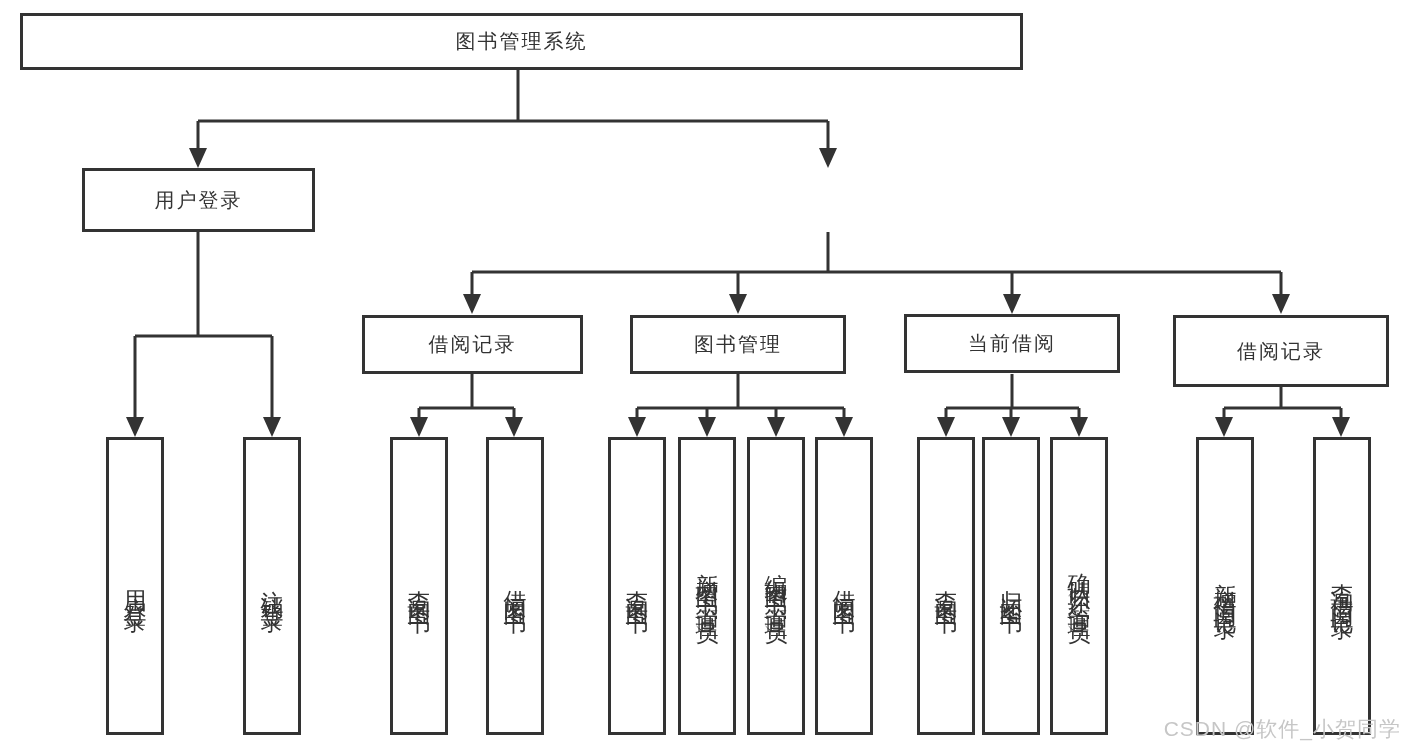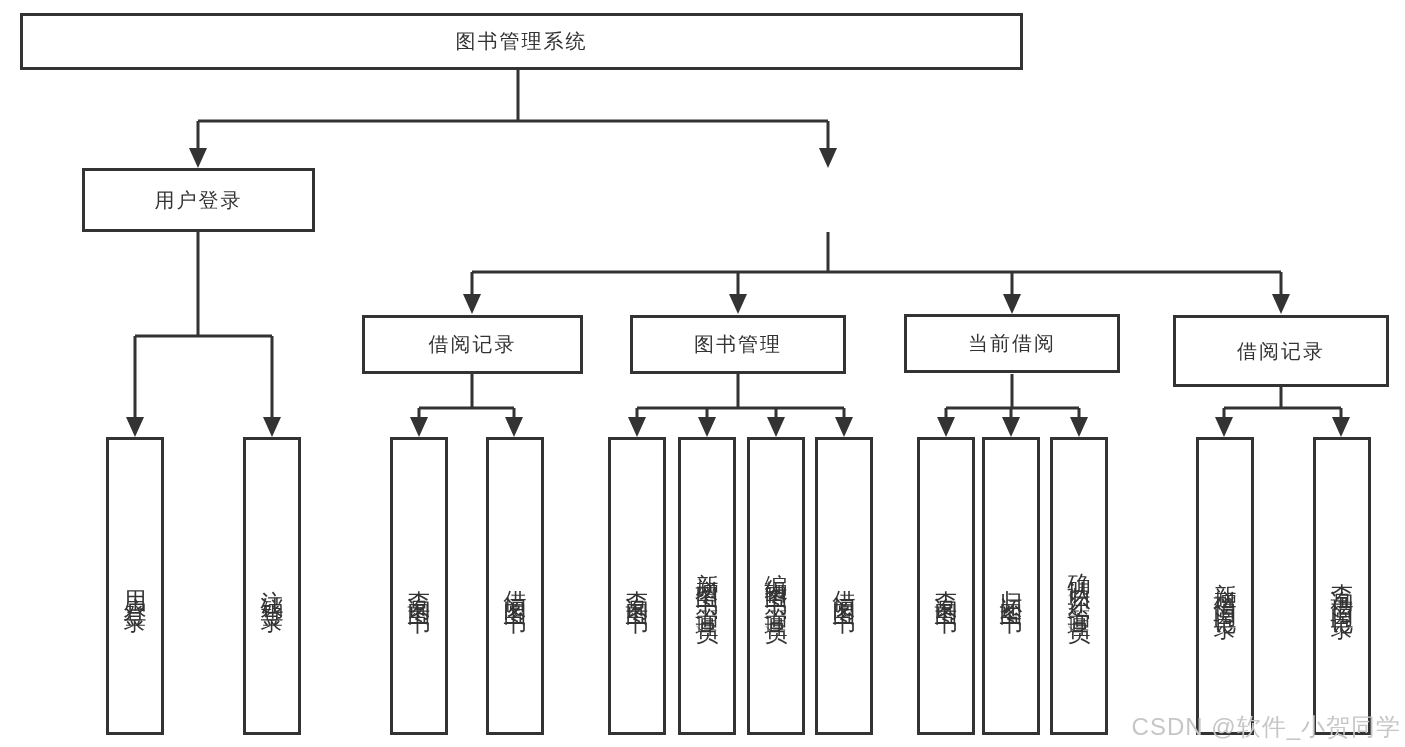--- a/index.html
+++ b/index.html
@@ -52,21 +52,21 @@
     text-orientation: mixed;
     font-size: 23px;
     letter-spacing: 7px;
     line-height: 1;
     max-height: 290px;
   }
   .watermark {
     position: absolute;
     right: 4px;
     bottom: 4px;
-    font-size: 24px;
+    font-size: 21px;
     color: var(--watermark);
     letter-spacing: 1px;
     white-space: nowrap;
   }
 </style>
 </head>
 <body>
 
 <div class="stage">
 

